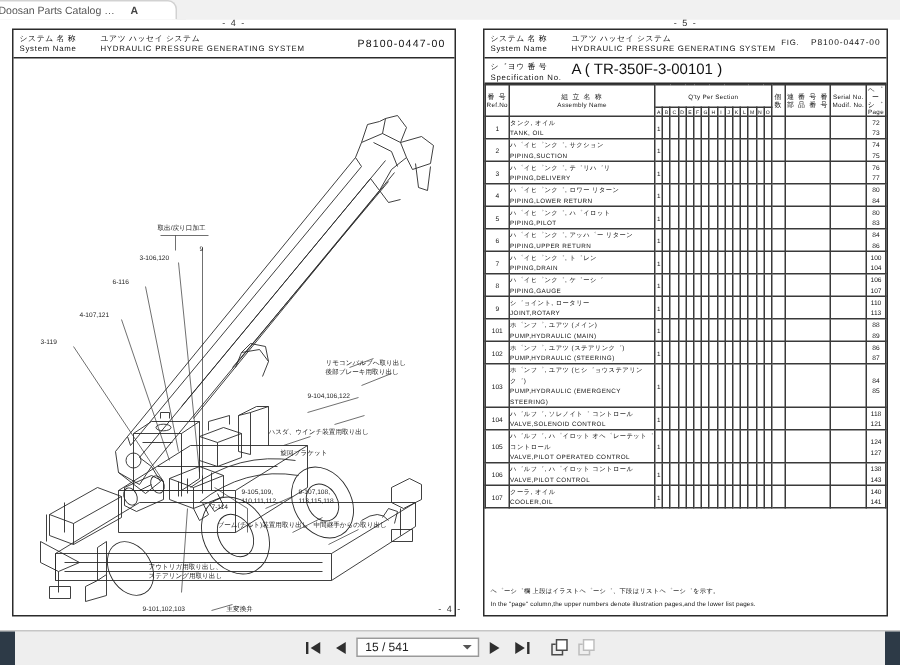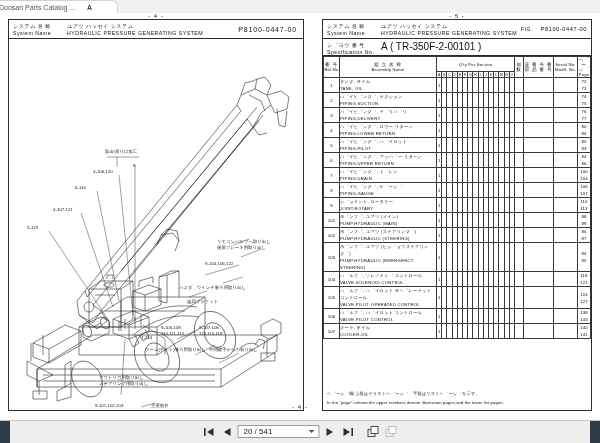--- a/index.html
+++ b/index.html
@@ -337,21 +337,21 @@
       </div>
       <div class="hd-cell fig-col">FIG.</div>
       <div class="hd-cell fig-num">P8100-0447-00</div>
     </div>
 
     <div class="sheet-head2">
       <div class="hd-cell lbl-col">
         <div class="hd-jp">シ゛ヨウ 番  号</div>
         <div class="hd-en">Specification    No.</div>
       </div>
-      <div class="hd-cell val-col" style="top:4px">A ( TR-350F-2-00101      )</div>
+      <div class="hd-cell val-col" style="top:4px">A ( TR-350F-3-00101      )</div>
     </div>
 
     <div id="tbl-wrap">
       <table class="parts">
         <colgroup>
           <col style="width:16px">
             <col>
           <col style="width:5.2px">
             <col style="width:5.2px">
             <col style="width:5.2px">
@@ -904,21 +904,21 @@
         <rect x="0.5" y="1" width="1.6" height="8" fill="#2f2f2f"></rect>
         <polygon points="10,1 10,9 3.6,5" fill="#2f2f2f"></polygon>
       </svg>
     </div>
     <div class="tb-btn" title="Previous page">
       <svg width="9" height="10" viewBox="0 0 9 10">
         <polygon points="8,1 8,9 1.5,5" fill="#2f2f2f"></polygon>
       </svg>
     </div>
     <div id="page-box">
-      <span class="pval" title="Page">20 / 541</span>
+      <span class="pval" title="Page">15 / 541</span>
       <span class="caret"></span>
     </div>
     <div class="tb-btn" title="Next page">
       <svg width="9" height="10" viewBox="0 0 9 10">
         <polygon points="1,1 1,9 7.5,5" fill="#2f2f2f"></polygon>
       </svg>
     </div>
     <div class="tb-btn" title="Last page">
       <svg width="11" height="10" viewBox="0 0 11 10">
         <polygon points="1,1 1,9 7.4,5" fill="#2f2f2f"></polygon>

